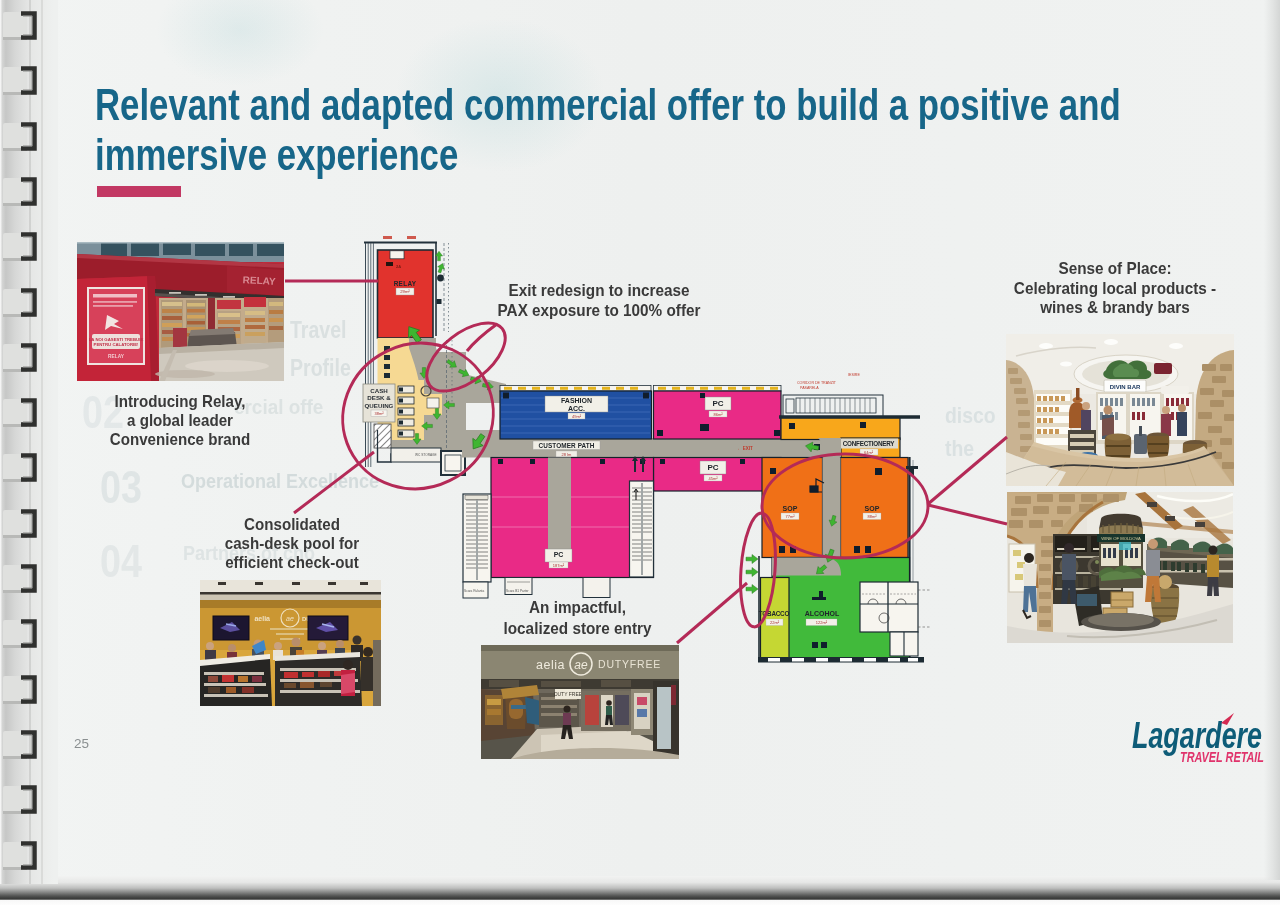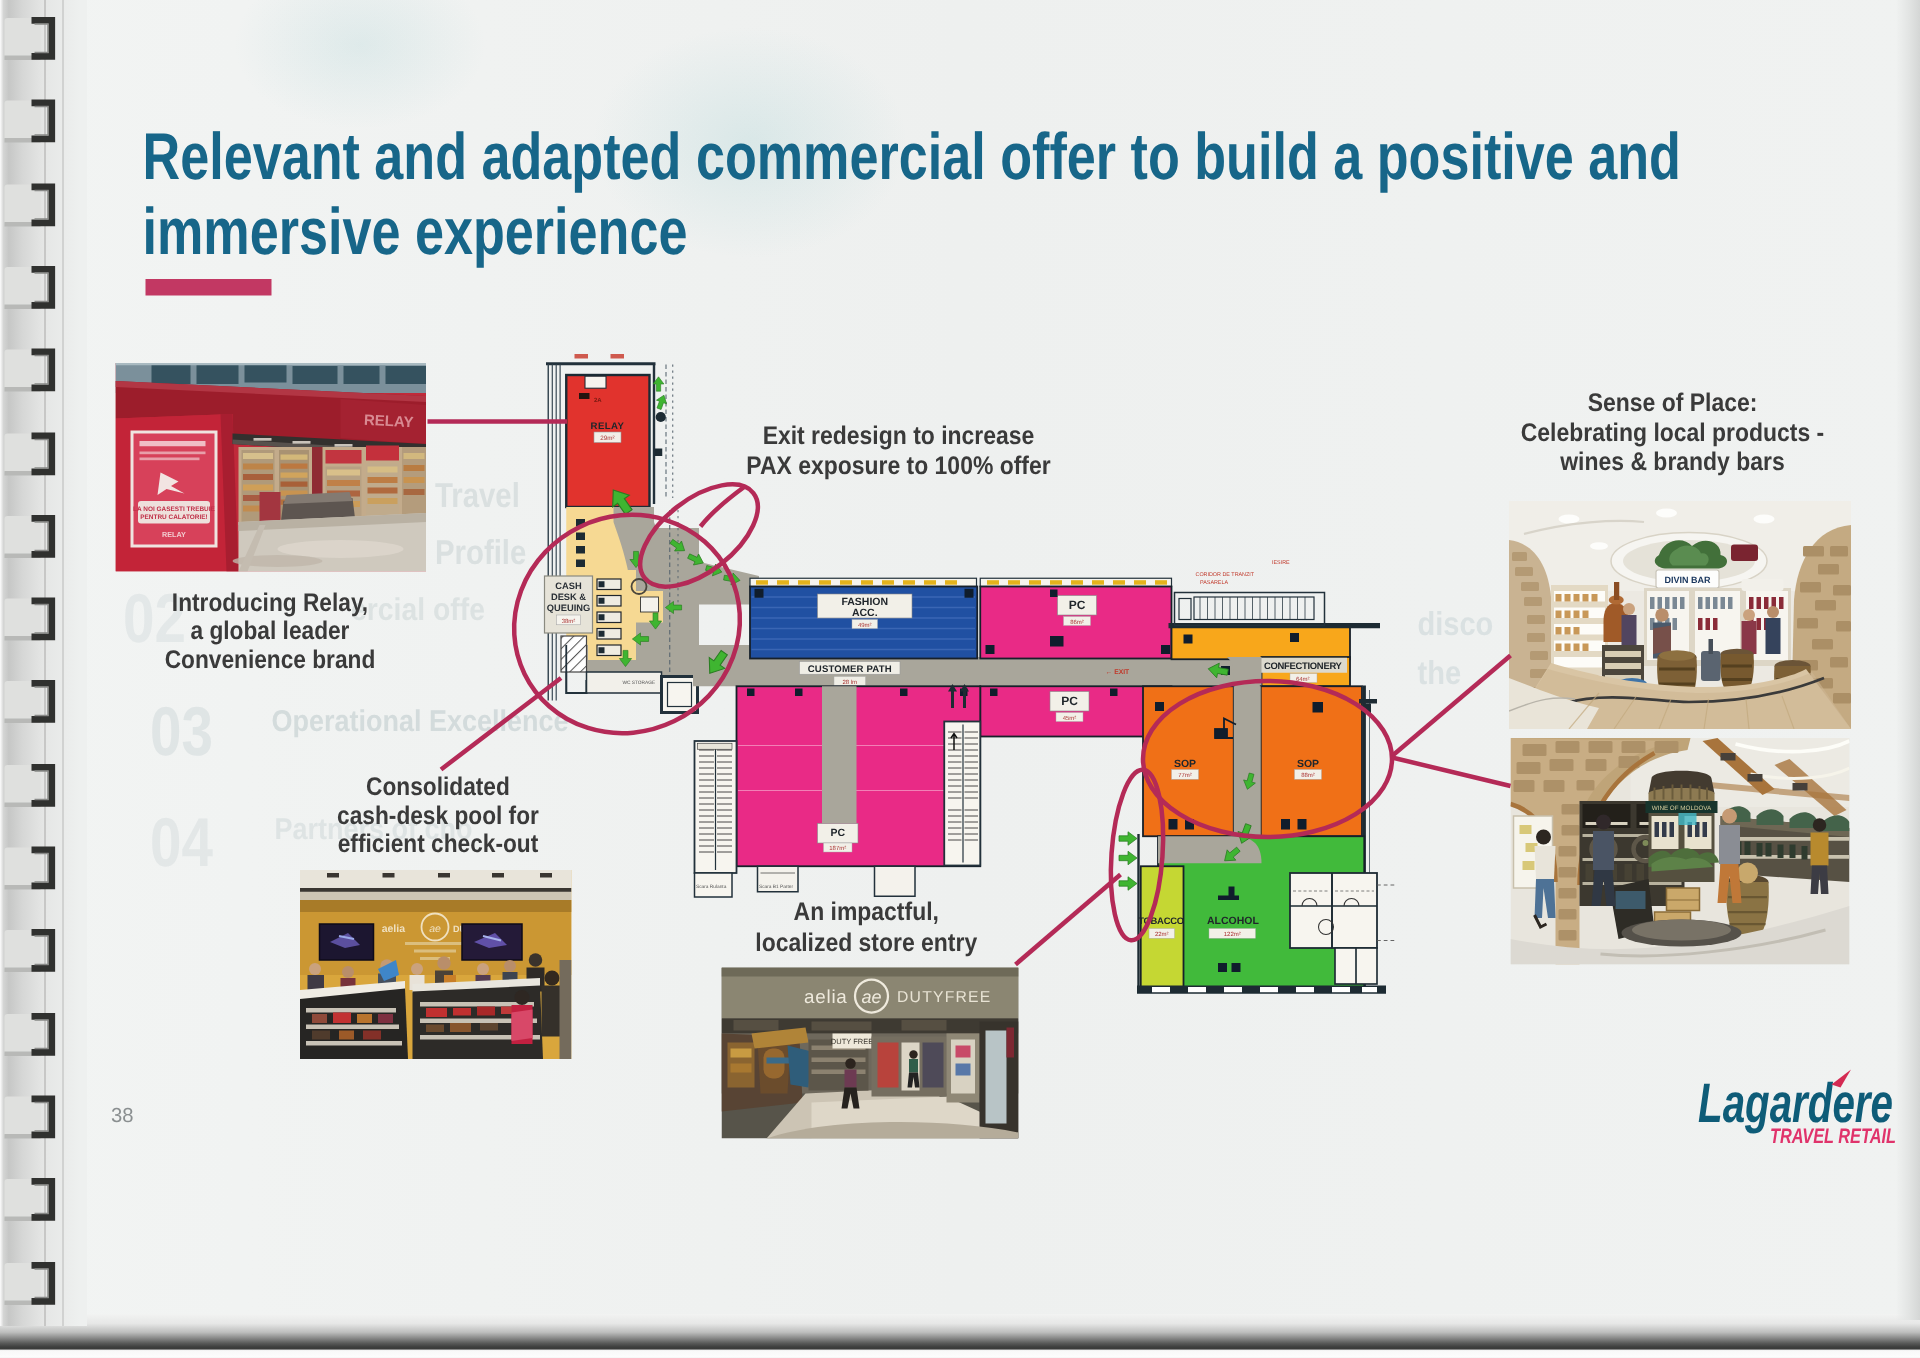--- a/index.html
+++ b/index.html
@@ -1088,21 +1088,21 @@
     <rect x="200" y="63" width="12" height="22" fill="#b88a2e"></rect>
     <path d="M201,85 L200,104 L205,104 L206,90 L207,104 L212,104 L211,85 Z" fill="#3c3c44"></path>
   </g>
 
   <path d="M0,151 L0,134 C30,140 60,142 90,140 C140,136 180,126 226,112 L226,151 Z" fill="#dcd9d2"></path>
   <ellipse cx="114" cy="130" rx="40" ry="9" fill="#55514a"></ellipse>
   <ellipse cx="114" cy="128" rx="33" ry="7" fill="#787266"></ellipse>
   <path d="M60,144 C100,148 160,142 210,128" stroke="#c2beb4" stroke-width="2" fill="none"></path>
 </svg>
 
-<div class="abs" style="left:74px;top:736px;font-size:13.5px;color:#8a8f90;">38</div>
+<div class="abs" style="left:74px;top:736px;font-size:13.5px;color:#8a8f90;">25</div>
 
 <svg class="abs" style="left:1128px;top:702px;" width="140" height="66" viewBox="0 0 140 66">
   <text x="4" y="46" font-size="37" font-weight="bold" font-style="italic" fill="#0e5c78" font-family="Liberation Sans, sans-serif" textLength="130" lengthAdjust="spacingAndGlyphs">Lagardere</text>
   <path d="M93,21 L106,11 L99,23 Z" fill="#d42a52"></path>
   <text x="136" y="60" font-size="14" font-weight="bold" font-style="italic" fill="#e0336b" text-anchor="end" font-family="Liberation Sans, sans-serif" textLength="84" lengthAdjust="spacingAndGlyphs">TRAVEL RETAIL</text>
 </svg>
 
 <svg class="abs" style="left:0;top:0;pointer-events:none;" width="1280" height="905" viewBox="0 0 1280 905">
   <g fill="none" stroke="#b42a57" stroke-width="3">
 

